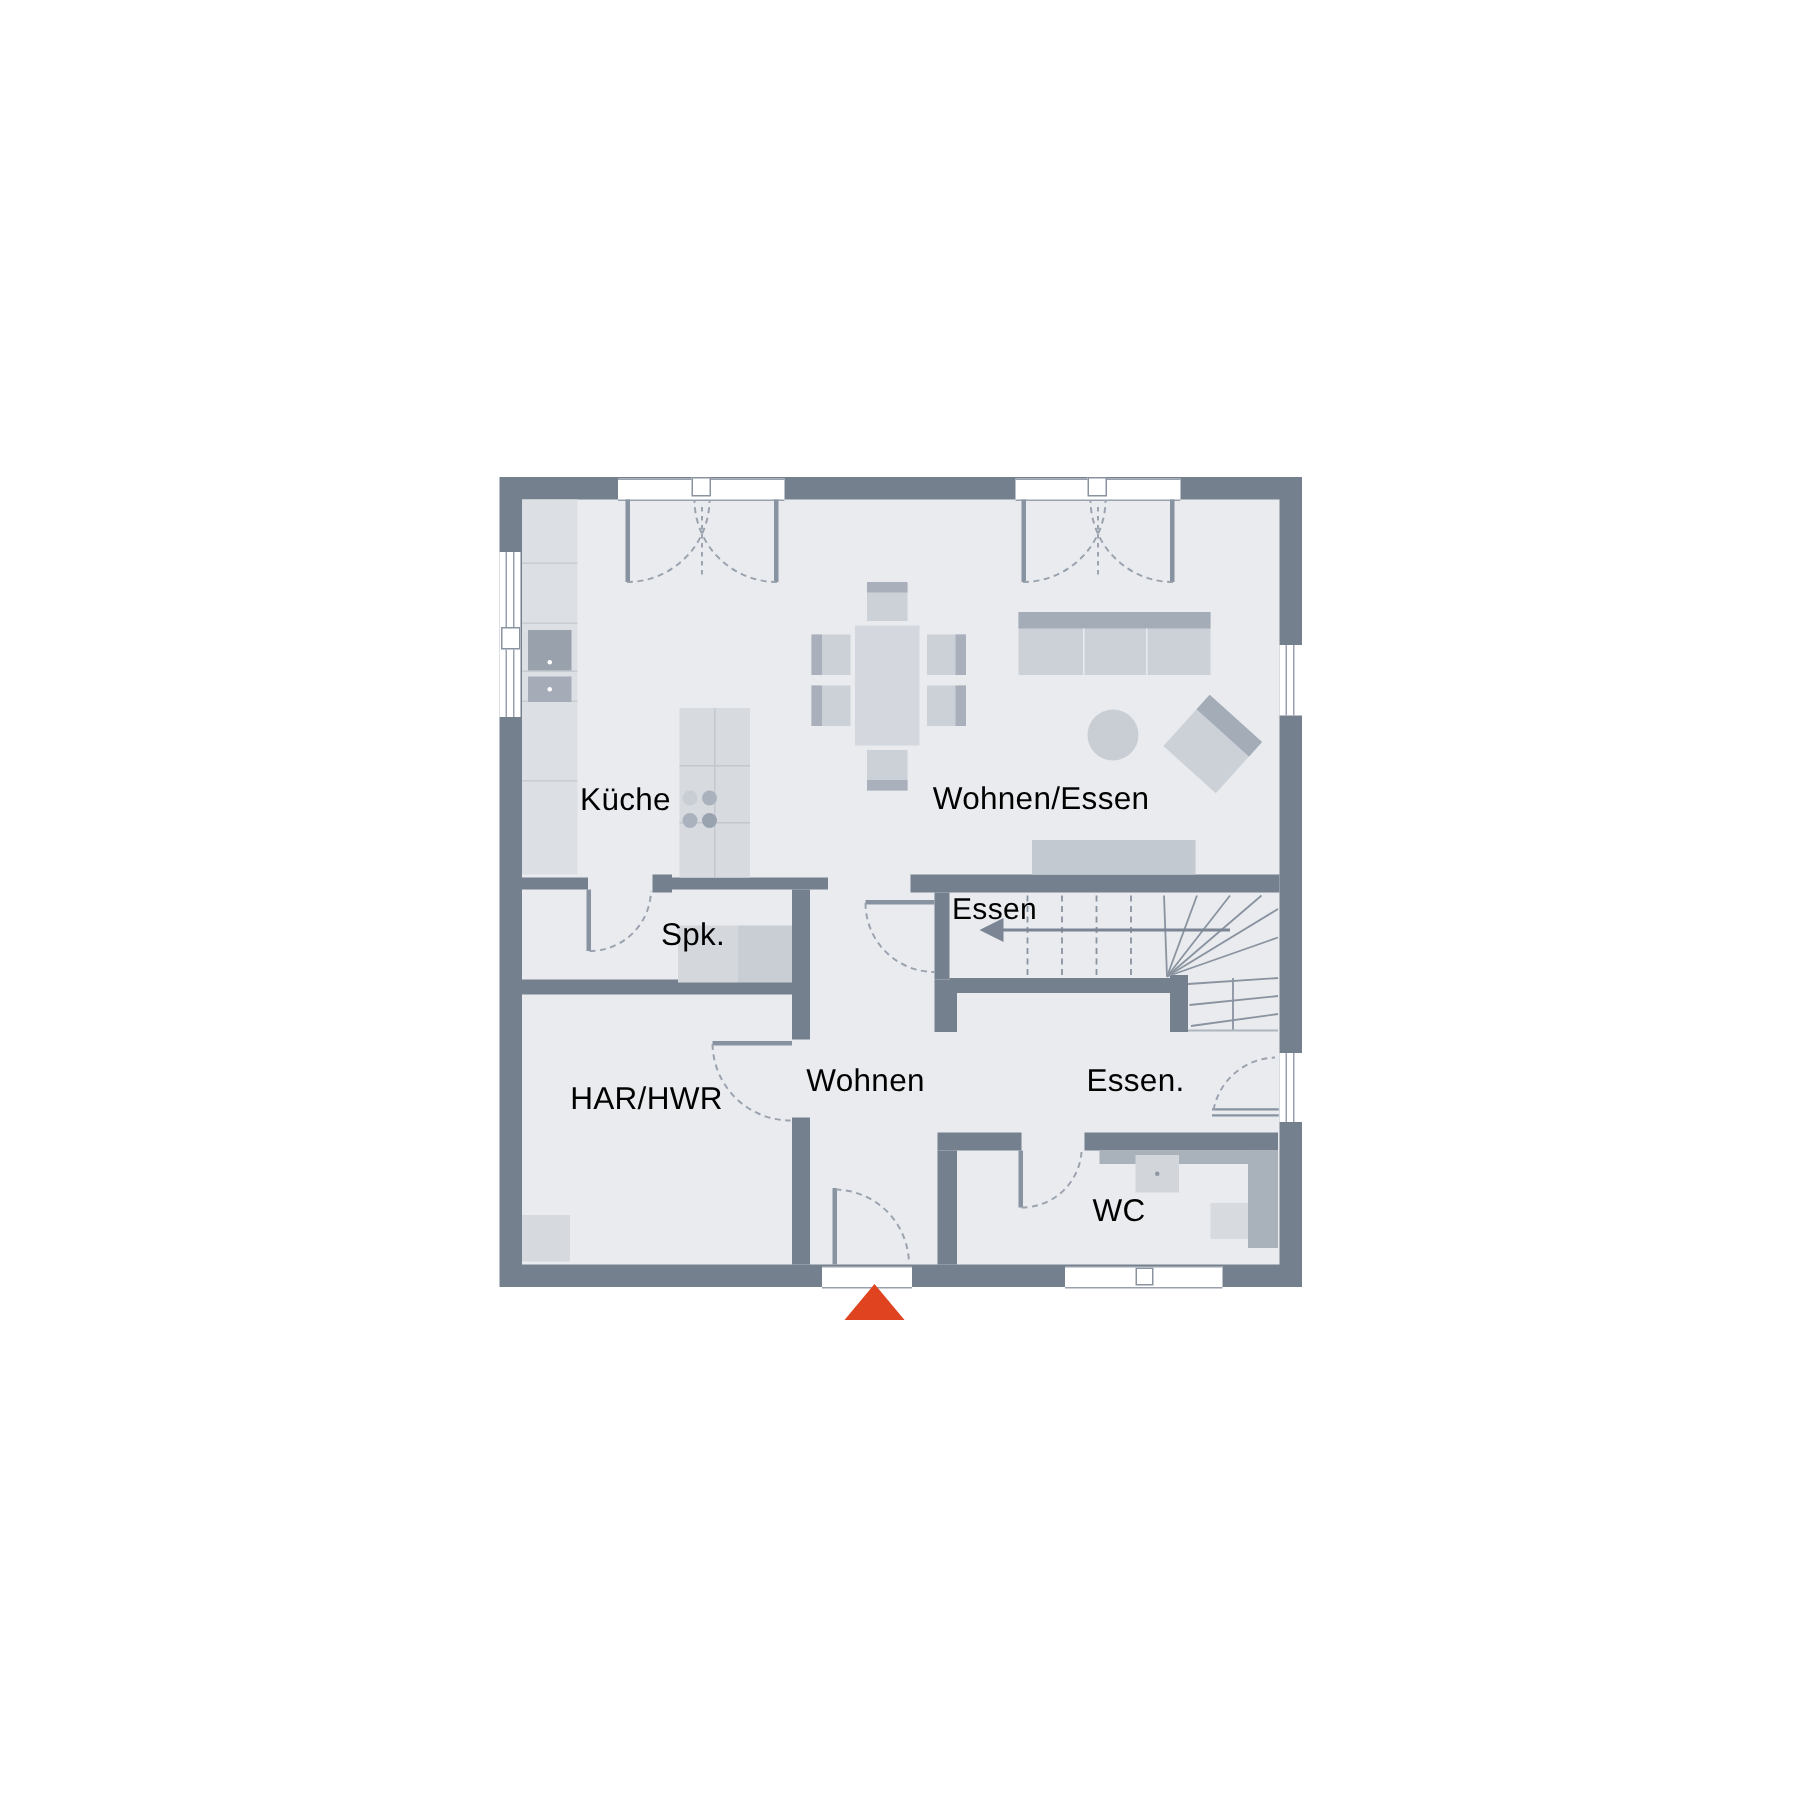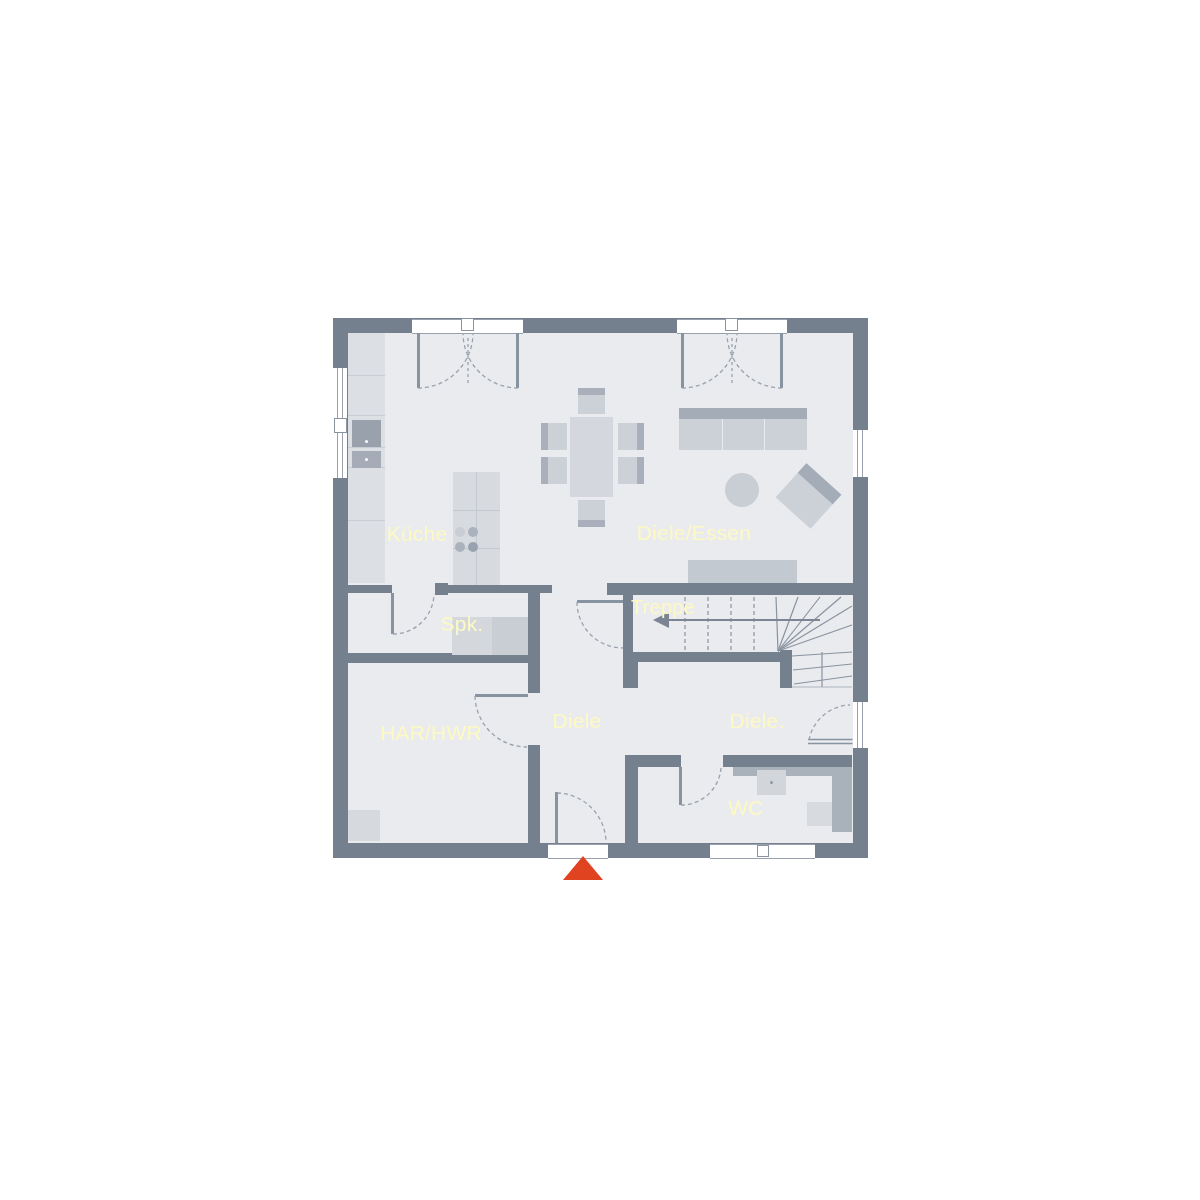--- a/index.html
+++ b/index.html
@@ -11,21 +11,21 @@
   .wall{position:absolute;background:#75808e;}
   .white{position:absolute;background:#ffffff;}
   .frameline{position:absolute;background:#98a1ad;}
   .marker{position:absolute;background:#ffffff;border:1.5px solid #8a93a0;box-sizing:border-box;}
   
   .furn{position:absolute;box-sizing:border-box;}
   .f-light{background:#dcdfe3;}
   .f-mid{background:#ccd1d8;}
   .cellline{position:absolute;background:#c8cdd4;}
   .dot{position:absolute;background:#ffffff;border-radius:50%;}
-  .room-label{position:absolute;transform:translate(-50%,-50%);color:#fef9c3;
+  .room-label{position:absolute;transform:translate(-50%,-50%);color:#000000;
               font-size:21px;white-space:nowrap;letter-spacing:0.2px;}
   svg.overlay{position:absolute;left:0;top:0;pointer-events:none;}
   .entrance{position:absolute;left:563px;top:856px;width:0;height:0;
             border-left:20px solid transparent;border-right:20px solid transparent;
             border-bottom:24px solid #e0431f;}
 </style>
 </head>
 <body>
 
 <div class="canvas">
@@ -170,24 +170,24 @@
           <path d="M 459,369 H 519" stroke="#aeb5bf"></path>
         </g>
         <g>
           <path d="M 335,302 H 487" stroke="#7b8594" stroke-width="2"></path>
           <polygon points="320,302 336,294 336,310" fill="#7b8594"></polygon>
         </g>
       </g>
     </svg>
 
     <div class="room-label" style="left:84px;top:216px;">Küche</div>
-    <div class="room-label" style="left:361px;top:215px;">Diele/Essen</div>
+    <div class="room-label" style="left:361px;top:215px;">Wohnen/Essen</div>
     <div class="room-label" style="left:129px;top:306px;">Spk.</div>
-    <div class="room-label" style="left:330px;top:289px;font-size:20px;">Treppe</div>
+    <div class="room-label" style="left:330px;top:289px;font-size:20px;">Essen</div>
     <div class="room-label" style="left:98px;top:415px;">HAR/HWR</div>
-    <div class="room-label" style="left:244px;top:403px;">Diele</div>
-    <div class="room-label" style="left:424px;top:403px;">Diele.</div>
+    <div class="room-label" style="left:244px;top:403px;">Wohnen</div>
+    <div class="room-label" style="left:424px;top:403px;">Essen.</div>
     <div class="room-label" style="left:413px;top:490px;">WC</div>
   </div>
 
   <div class="entrance"></div>
 
 </div>
 
 </body></html>

